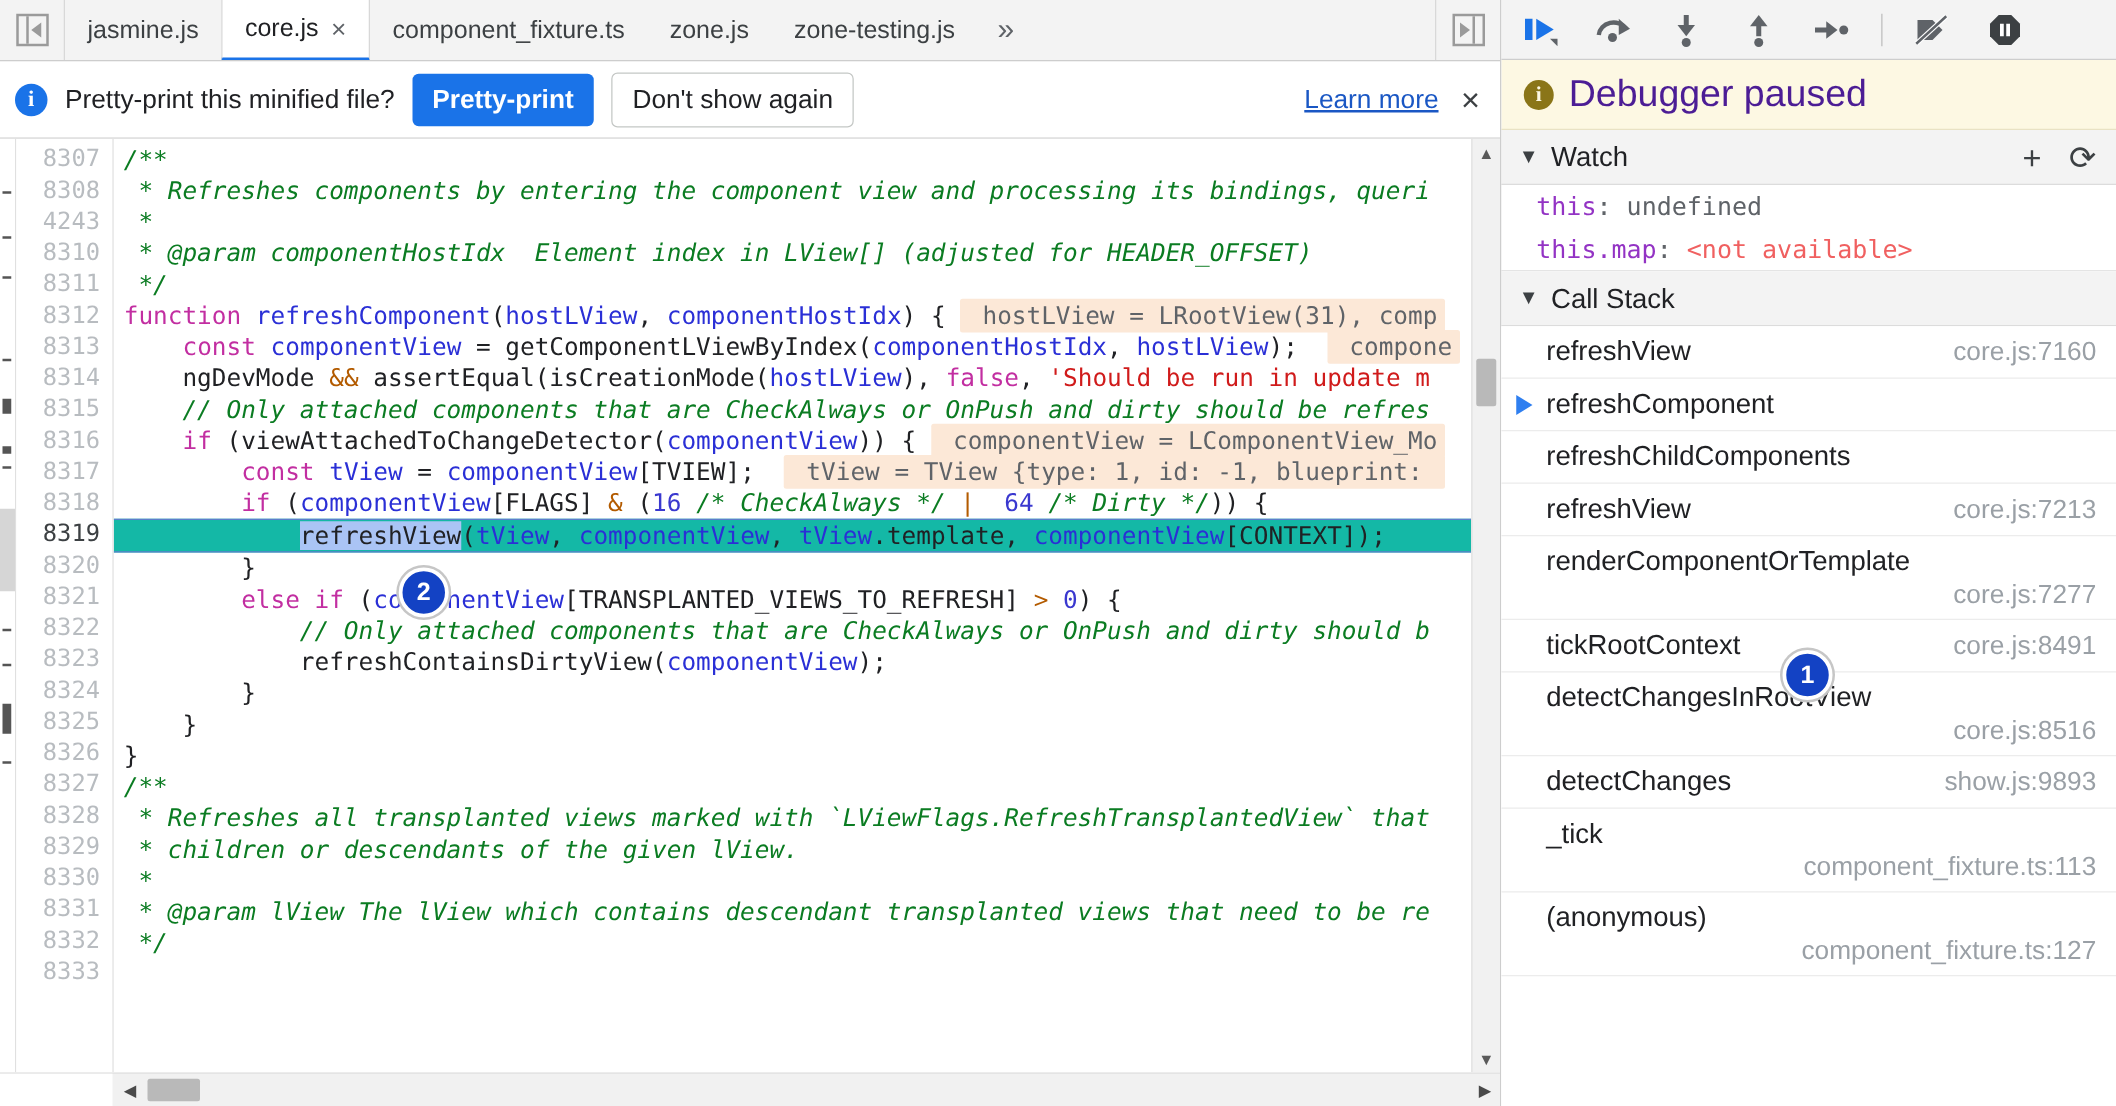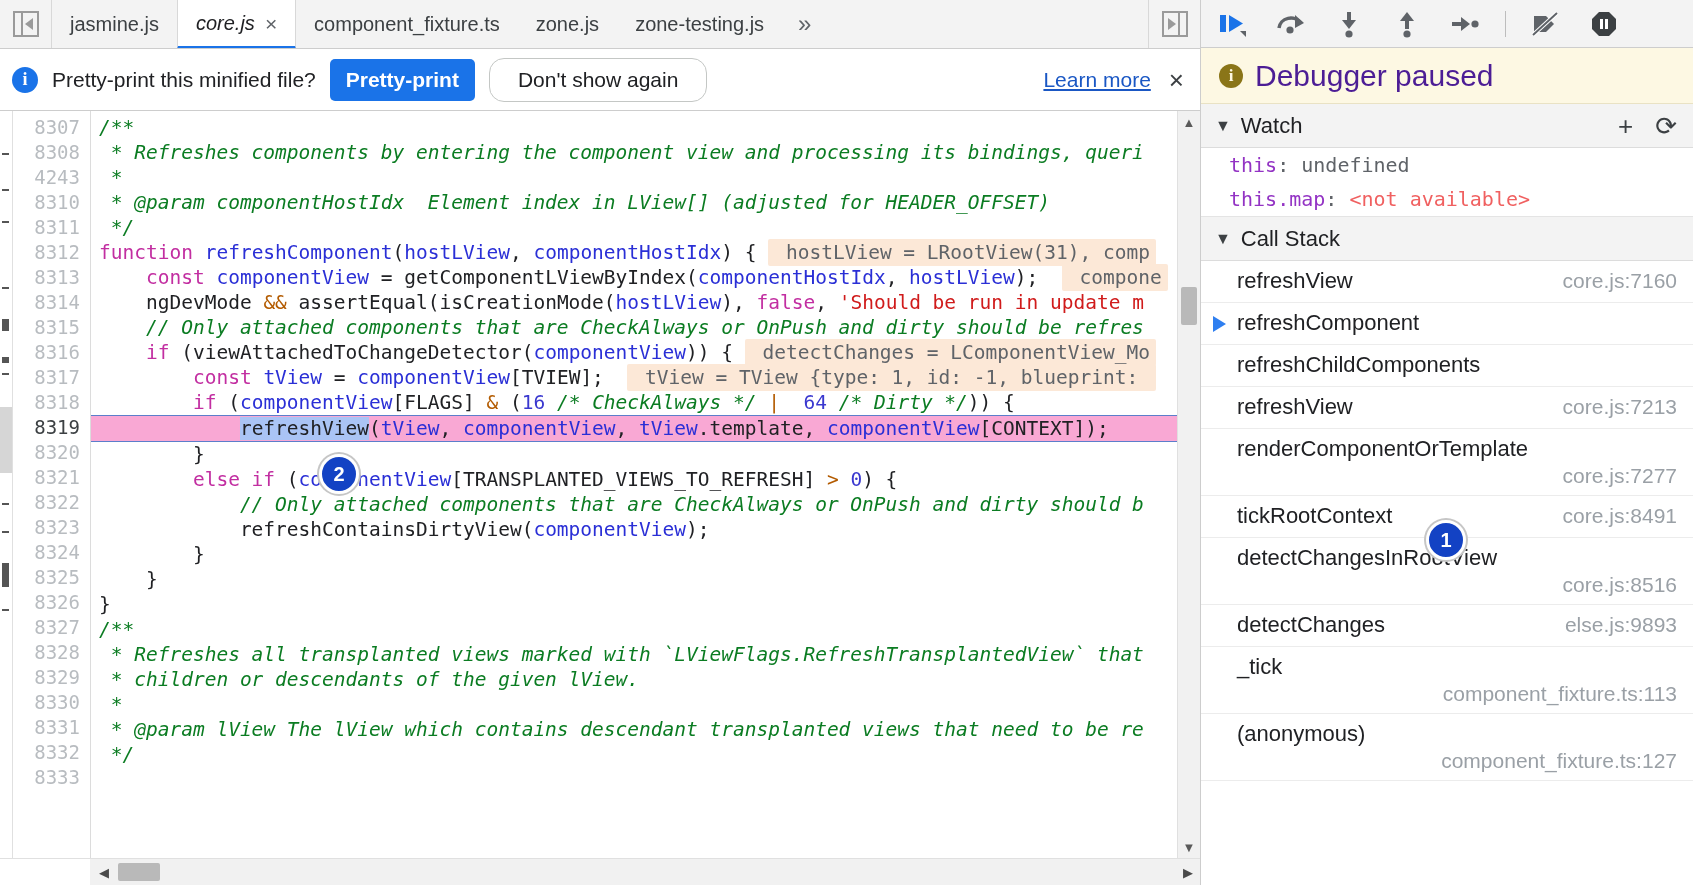--- a/index.html
+++ b/index.html
@@ -79,21 +79,20 @@
     position: relative;
     box-sizing: border-box;
   }
   .tab.active {
     background: #ffffff;
     border-bottom: 3px solid #1a73e8;
     color: #202124;
     border-left: 1px solid #d8d8d8;
     border-right: 1px solid #d8d8d8;
     margin-bottom: -1px;
-    font-style: italic;
   }
   .tab .close-x {
     margin-left: 10px;
     font-size: 21px;
     color: #5f6368;
     line-height: 1;
   }
   .tab-more {
     display: flex; align-items: center; justify-content: center;
     padding: 0 16px;
@@ -129,21 +128,21 @@
   .btn-primary {
     background: #1a73e8; color: #fff;
     font-size: 21px; font-weight: bold;
     padding: 9px 16px; border-radius: 5px;
     border: none; white-space: nowrap;
     font-family: "Liberation Sans", sans-serif;
   }
   .btn-secondary {
     background: #fff; color: #202124;
     font-size: 21px;
-    padding: 9px 28px; border-radius: 15px;
+    padding: 9px 16px; border-radius: 5px;
     border: 1px solid #c4c7c5; white-space: nowrap;
     font-family: "Liberation Sans", sans-serif;
   }
   .infobar .spacer { flex: 1; }
   .learn-more {
     font-size: 21px; color: #1a57c4;
     text-decoration: underline; white-space: nowrap;
   }
   .infobar .close-x {
     font-size: 26px; color: #3c4043; line-height: 1; padding-left: 4px;
@@ -210,21 +209,21 @@
     height: 25px; line-height: 25px;
     white-space: pre;
     font-family: "DejaVu Sans Mono", monospace;
     font-size: 19.5px;
     color: #202124;
     padding-left: 8px;
     box-sizing: border-box;
     position: relative;
   }
   .cl.exec {
-    background: #f9a8d4;
+    background: #14b8a6;
     border-top: 1px solid #5c7ecb;
     border-bottom: 1px solid #5c7ecb;
     height: 27px; line-height: 25px;
   }
   .kw  { color: #c22ea1; }          
   .fn  { color: #2a2fd6; }          
   .id  { color: #202124; }
   .num { color: #3a38cf; }
   .str { color: #d01b1b; }
   .cmt { color: #0b7c22; font-style: italic; }
@@ -509,21 +508,21 @@
         <div class="codearea">
           <div class="cl"><span class="cmt">/**</span></div>
             <div class="cl"><span class="cmt"> * Refreshes components by entering the component view and processing its bindings, queri</span></div>
             <div class="cl"><span class="cmt"> *</span></div>
             <div class="cl"><span class="cmt"> * @param componentHostIdx  Element index in LView[] (adjusted for HEADER_OFFSET)</span></div>
             <div class="cl"><span class="cmt"> */</span></div>
             <div class="cl"><span class="kw">function </span><span class="fn">refreshComponent</span><span class="id">(</span><span class="fn">hostLView</span><span class="id">, </span><span class="fn">componentHostIdx</span><span class="id">) { </span><span class="eval"> hostLView = LRootView(31), comp</span></div>
             <div class="cl"><span class="id">    </span><span class="kw">const </span><span class="fn">componentView</span><span class="id"> = getComponentLViewByIndex(</span><span class="fn">componentHostIdx</span><span class="id">, </span><span class="fn">hostLView</span><span class="id">);  </span><span class="eval"> compone</span></div>
             <div class="cl"><span class="id">    ngDevMode </span><span class="op">&amp;&amp;</span><span class="id"> assertEqual(isCreationMode(</span><span class="fn">hostLView</span><span class="id">), </span><span class="kw">false</span><span class="id">, </span><span class="str">'Should be run in update m</span></div>
             <div class="cl"><span class="cmt">    // Only attached components that are CheckAlways or OnPush and dirty should be refres</span></div>
-            <div class="cl"><span class="id">    </span><span class="kw">if </span><span class="id">(viewAttachedToChangeDetector(</span><span class="fn">componentView</span><span class="id">)) { </span><span class="eval"> detectChanges = LComponentView_Mo</span></div>
+            <div class="cl"><span class="id">    </span><span class="kw">if </span><span class="id">(viewAttachedToChangeDetector(</span><span class="fn">componentView</span><span class="id">)) { </span><span class="eval"> componentView = LComponentView_Mo</span></div>
             <div class="cl"><span class="id">        </span><span class="kw">const </span><span class="fn">tView</span><span class="id"> = </span><span class="fn">componentView</span><span class="id">[TVIEW];  </span><span class="eval"> tView = TView {type: 1, id: -1, blueprint: </span></div>
             <div class="cl"><span class="id">        </span><span class="kw">if </span><span class="id">(</span><span class="fn">componentView</span><span class="id">[FLAGS] </span><span class="op">&amp; </span><span class="id">(</span><span class="num">16</span><span class="cmt"> /* CheckAlways */</span><span class="op"> | </span><span class="id"> </span><span class="num">64</span><span class="cmt"> /* Dirty */</span><span class="id">)) {</span></div>
             <div class="cl exec"><span class="id">            </span><span class="sel-token">refreshView</span><span class="id">(</span><span class="fn">tView</span><span class="id">, </span><span class="fn">componentView</span><span class="id">, </span><span class="fn">tView</span><span class="id">.template, </span><span class="fn">componentView</span><span class="id">[CONTEXT]);</span></div>
             <div class="cl"><span class="id">        }</span></div>
             <div class="cl"><span class="id">        </span><span class="kw">else if </span><span class="id">(</span><span class="fn">componentView</span><span class="id">[TRANSPLANTED_VIEWS_TO_REFRESH] </span><span class="op">&gt; </span><span class="num">0</span><span class="id">) {</span></div>
             <div class="cl"><span class="cmt">            // Only attached components that are CheckAlways or OnPush and dirty should b</span></div>
             <div class="cl"><span class="id">            refreshContainsDirtyView(</span><span class="fn">componentView</span><span class="id">);</span></div>
             <div class="cl"><span class="id">        }</span></div>
             <div class="cl"><span class="id">    }</span></div>
             <div class="cl"><span class="id">}</span></div>
@@ -670,21 +669,21 @@
             <span class="stack-loc">core.js:8491</span>
           </div>
         </div>
         <div class="stack-row wrapped">
           <div class="stack-name">detectChangesInRootView</div>
           <div class="stack-loc below">core.js:8516</div>
         </div>
         <div class="stack-row">
           <div class="stack-inline">
             <span class="stack-name">detectChanges</span>
-            <span class="stack-loc">else.js:9893</span>
+            <span class="stack-loc">show.js:9893</span>
           </div>
         </div>
         <div class="stack-row wrapped">
           <div class="stack-name">_tick</div>
           <div class="stack-loc below">component_fixture.ts:113</div>
         </div>
         <div class="stack-row wrapped">
           <div class="stack-name">(anonymous)</div>
           <div class="stack-loc below">component_fixture.ts:127</div>
         </div>

